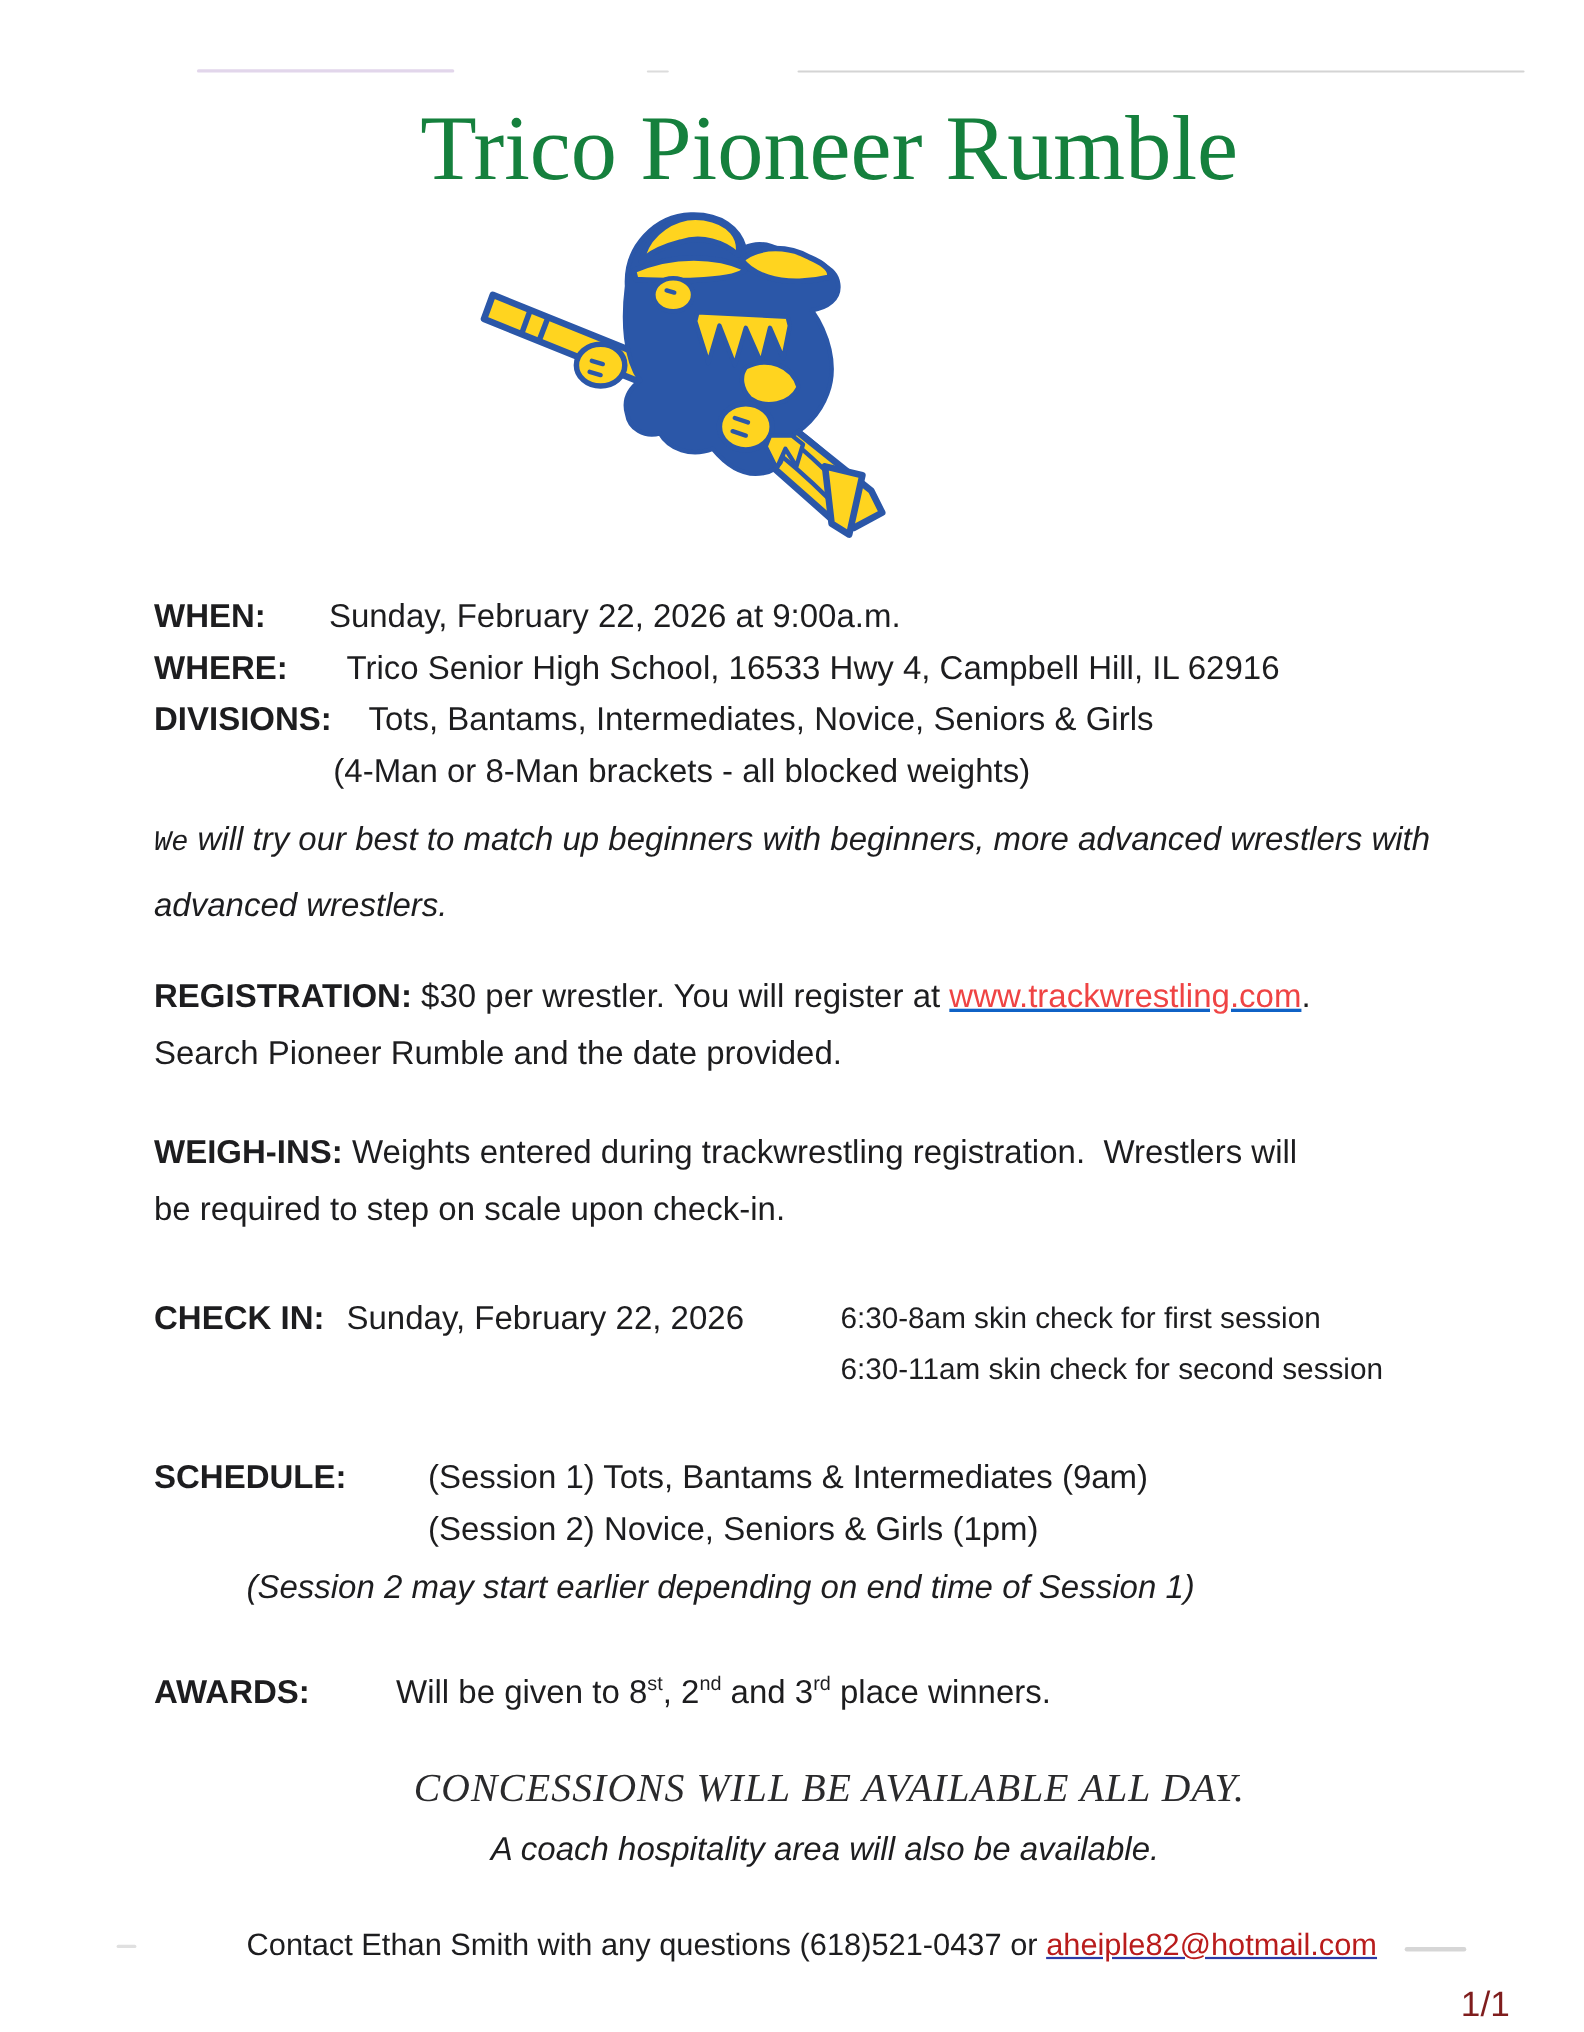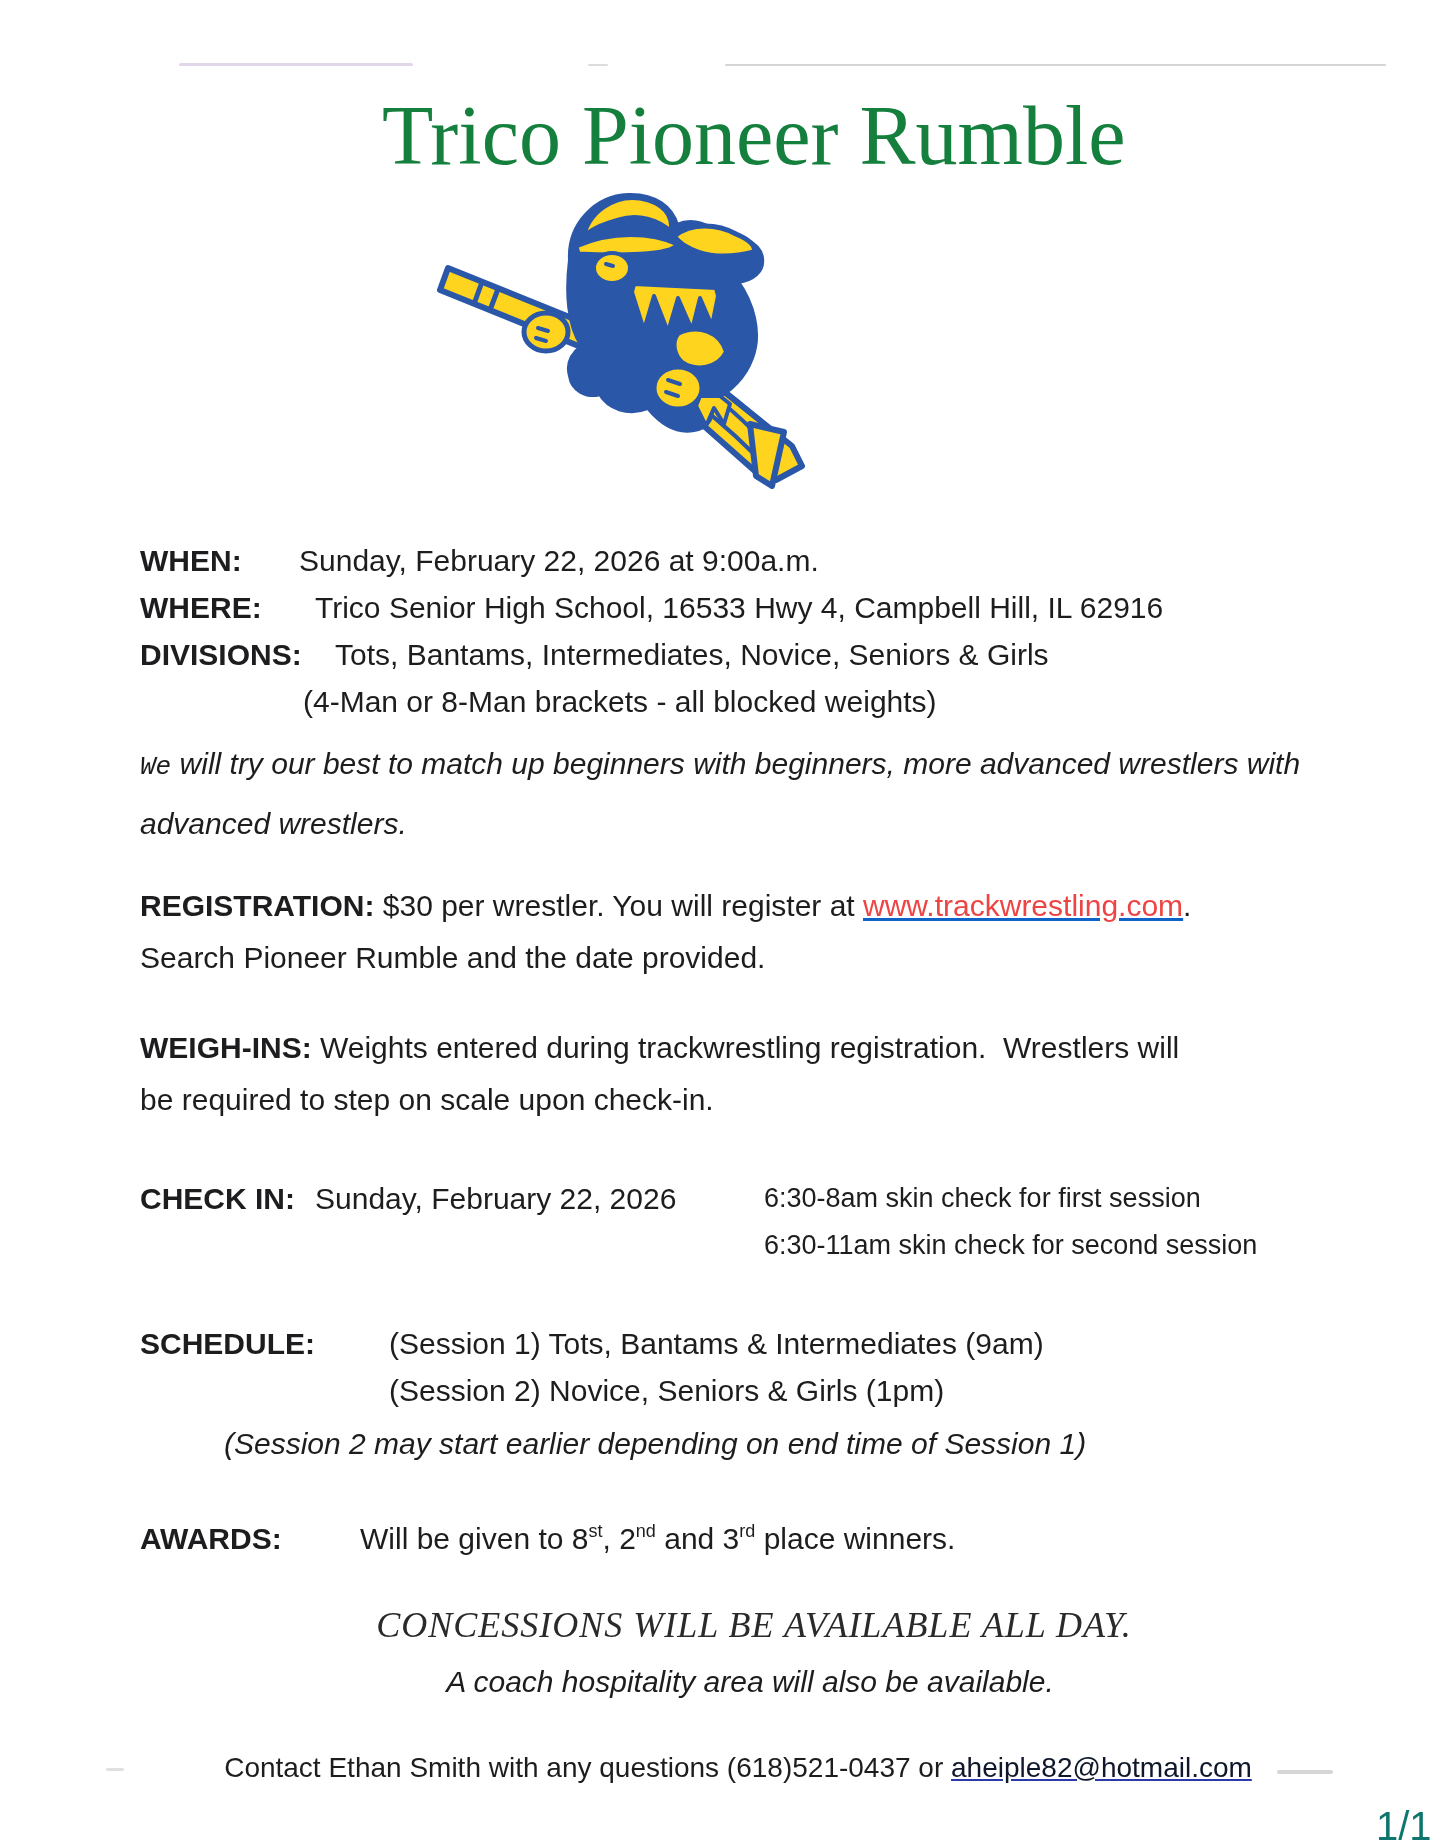--- a/index.html
+++ b/index.html
@@ -43,21 +43,21 @@
   .date-col{display:inline-block;vertical-align:top;width:449px;}
   .stack{display:inline-block;vertical-align:top;}
   .stack div{line-height:47px;}
   .skin-col{font-size:27px;}
   .italic-note{font-style:italic;}
   .link{
     text-decoration:underline;
     cursor:pointer;
   }
   .link-track{color:#ef4444;text-decoration-color:#0f62c6;}
-  .link-email{color:#0f172a;text-decoration-color:#2b3aa8;}
+  .link-email{color:#b91c1c;text-decoration-color:#2b3aa8;}
   .sup{font-size:18px;position:relative;top:-12px;}
   .center-line{
     position:absolute;
     left:0;
     text-align:center;
     white-space:nowrap;
   }
   .concessions{
     width:1508px;
     top:1602px;
@@ -76,25 +76,25 @@
     line-height:47px;
   }
   .contact{
     width:1476px;
     top:1744px;
     font-size:28px;
     line-height:47px;
   }
   .page-indicator{
     position:absolute;
-    left:1376px;
+    left:1328px;
     top:1806px;
-    font-size:40px;
+    font-size:32px;
     line-height:1;
-    color:#0f766e;
+    color:#7f1d1d;
   }
   .artifact{position:absolute;border-radius:2px;}
   .a1{left:179px;top:63px;width:234px;height:3px;background:#ddcfe8;opacity:.85;}
   .a2{left:725px;top:64px;width:661px;height:2px;background:#d4d4d4;}
   .a3{left:588px;top:64px;width:20px;height:2px;background:#dcdcdc;}
   .a4{left:1277px;top:1770px;width:56px;height:4px;background:#cccccc;opacity:.8;}
   .a5{left:106px;top:1768px;width:18px;height:3px;background:#d8d8d8;opacity:.8;}
   .logo{position:absolute;left:420px;top:180px;}
 </style>
 </head>

